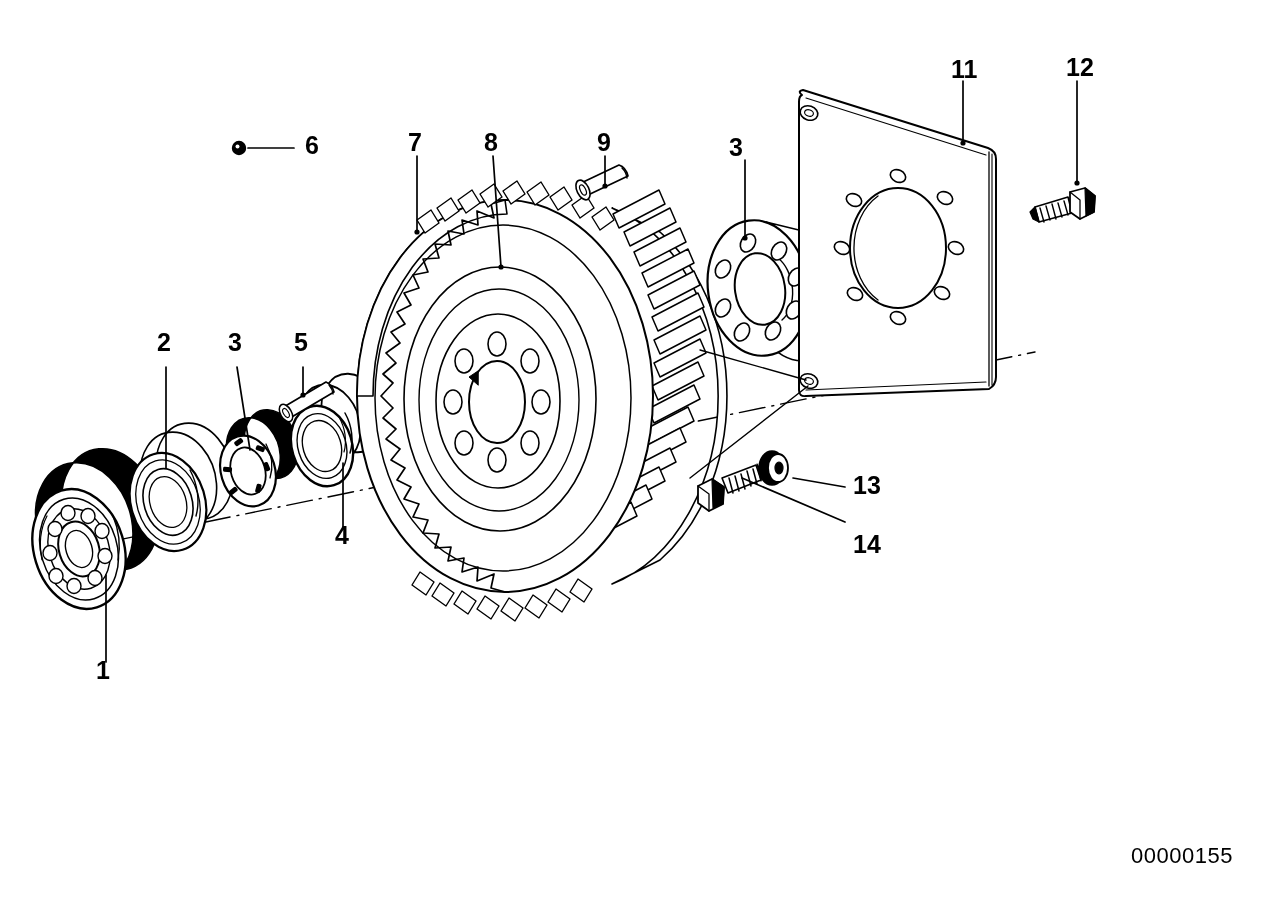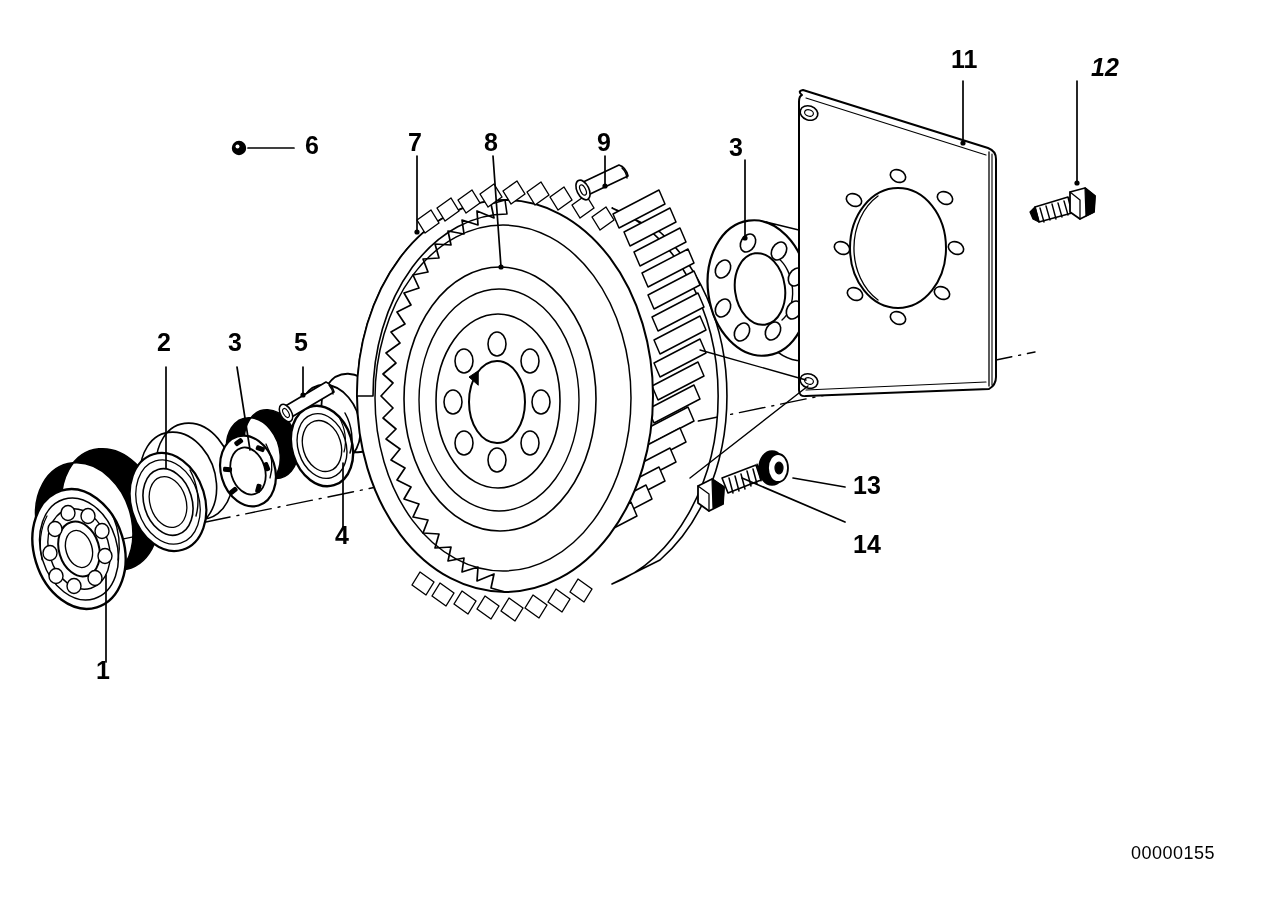--- a/index.html
+++ b/index.html
@@ -31,21 +31,21 @@
     font-size: 25px;
     color: #000000;
     line-height: 1;
     user-select: none;
   }
   #figure-code {
     position: absolute;
     left: 1131px;
     top: 843px;
     font-family: "Liberation Sans", sans-serif;
-    font-size: 18px;
+    font-size: 22px;
     letter-spacing: 0.5px;
     color: #000000;
   }
 </style>
 </head>
 <body>
 
 <div id="page">
 
   <svg id="diagram" viewBox="0 0 1288 910">
@@ -386,20 +386,20 @@
   <div class="callout" style="left:96px;  top:658px;">1</div>
   <div class="callout" style="left:157px; top:330px;">2</div>
   <div class="callout" style="left:228px; top:330px;">3</div>
   <div class="callout" style="left:335px; top:523px;">4</div>
   <div class="callout" style="left:294px; top:330px;">5</div>
   <div class="callout" style="left:305px; top:133px;">6</div>
   <div class="callout" style="left:408px; top:130px;">7</div>
   <div class="callout" style="left:484px; top:130px;">8</div>
   <div class="callout" style="left:597px; top:130px;">9</div>
   <div class="callout" style="left:729px; top:135px;">3</div>
-  <div class="callout" style="left:951px; top:47px;">11</div>
-  <div class="callout" style="left:1091px;top:55px;font-style:italic;">12</div>
+  <div class="callout" style="left:951px; top:57px;">11</div>
+  <div class="callout" style="left:1066px;top:55px;">12</div>
   <div class="callout" style="left:853px; top:473px;text-align:right;">13</div>
   <div class="callout" style="left:853px; top:508px;margin-top:24px;">14</div>
 
   <div id="figure-code">00000155</div>
 
 </div>
 
 </body></html>

